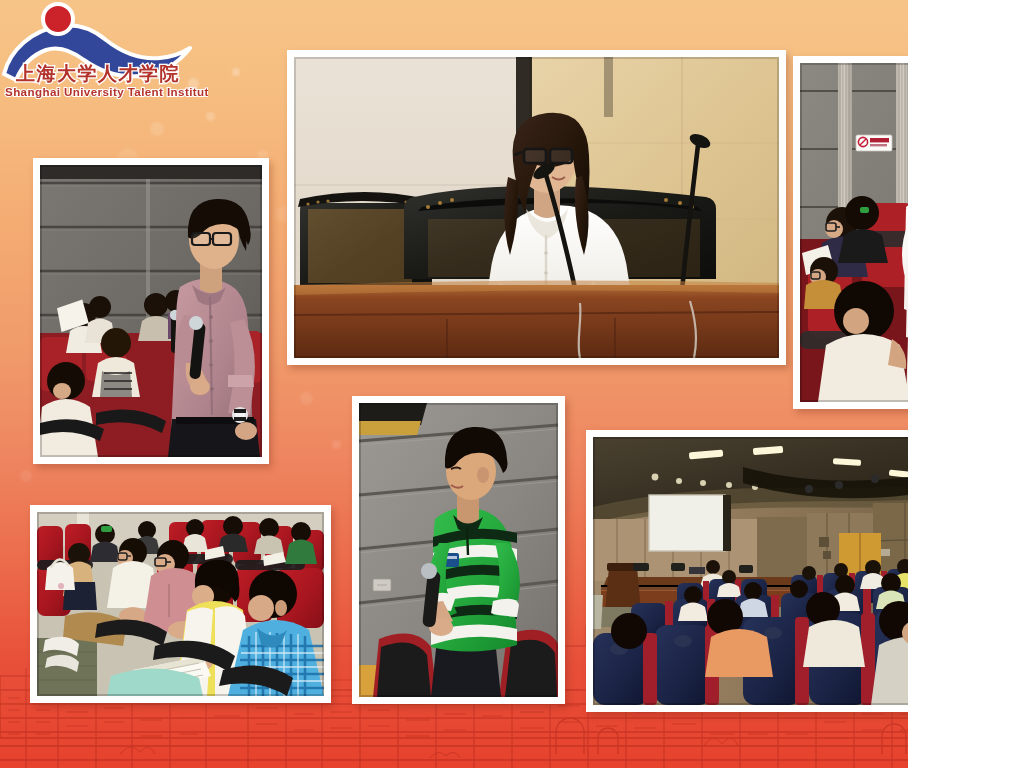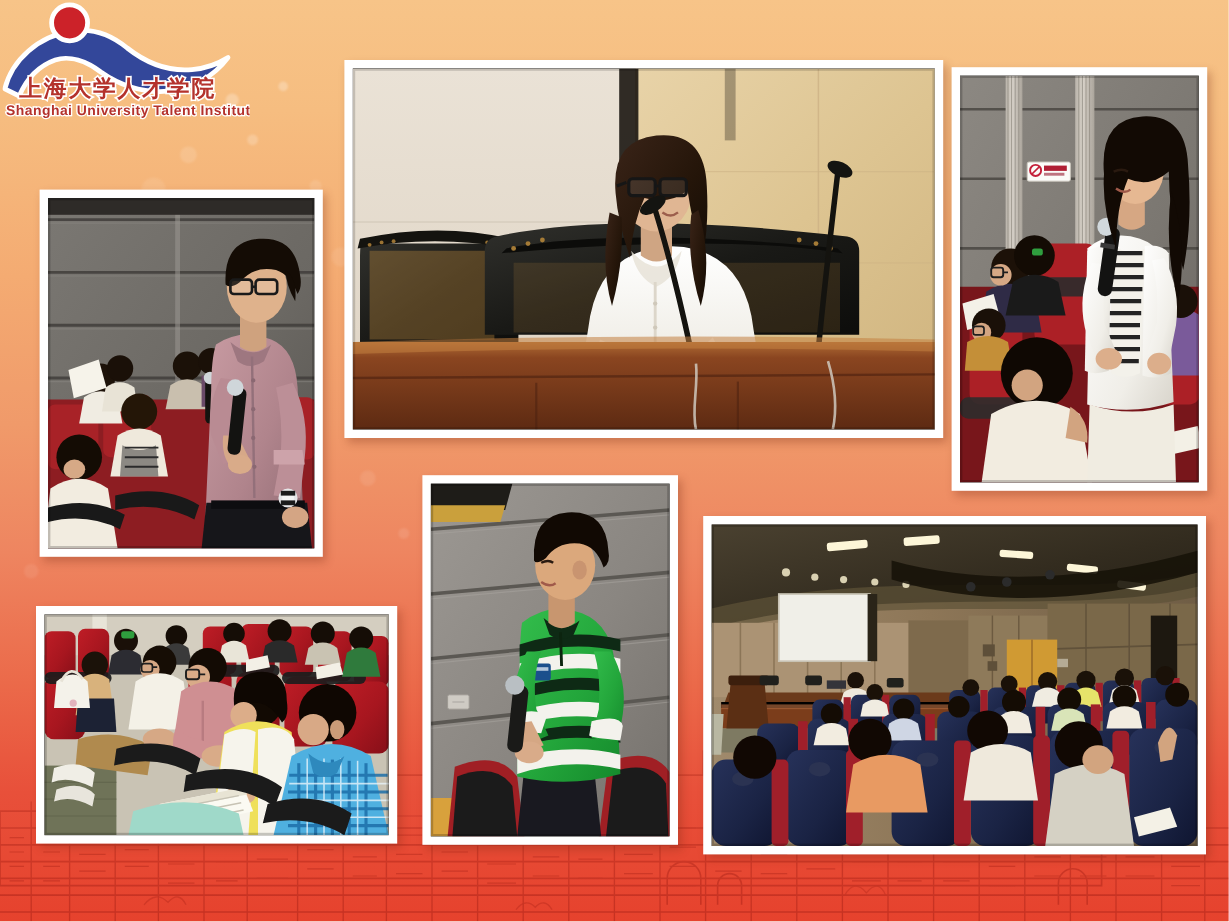--- a/index.html
+++ b/index.html
@@ -6,21 +6,21 @@
 
   html, body {
     width: 1024px;
     height: 768px;
     overflow: hidden;
     font-family: "Liberation Sans", sans-serif;
   }
 
   #stage {
     position: relative;
-    width: 1024px;
+    width: 908px;
     height: 768px;
     background: linear-gradient(180deg,
         #f7c488 0%,
         #f6bd80 12%,
         #f4ab72 30%,
         #f09a6a 46%,
         #ee8560 60%,
         #eb6a4a 74%,
         #e8503a 86%,
         #e6422d 100%);

